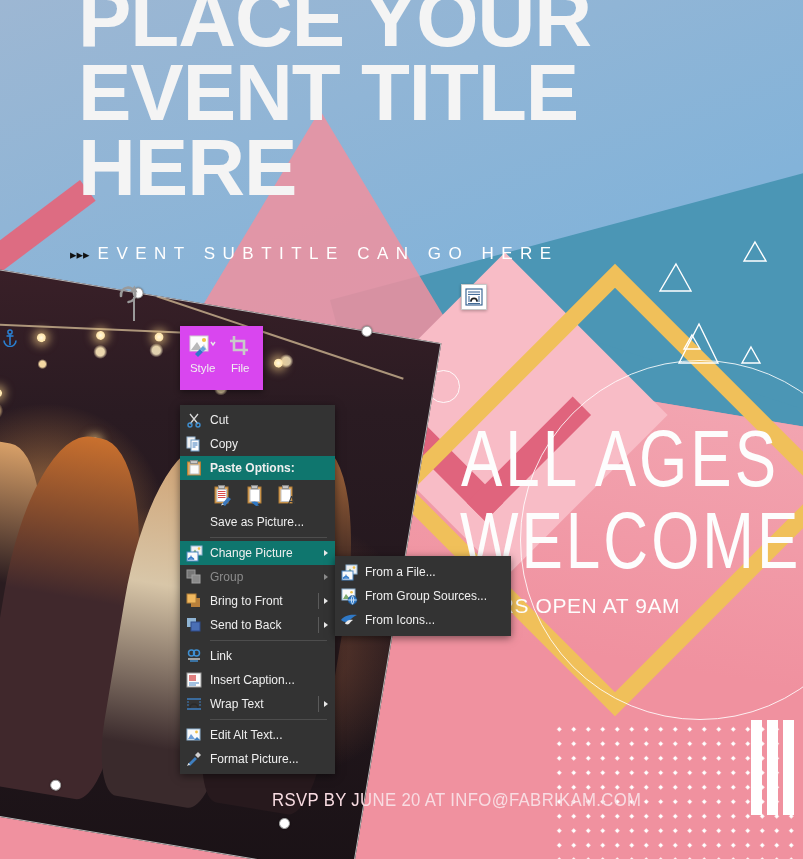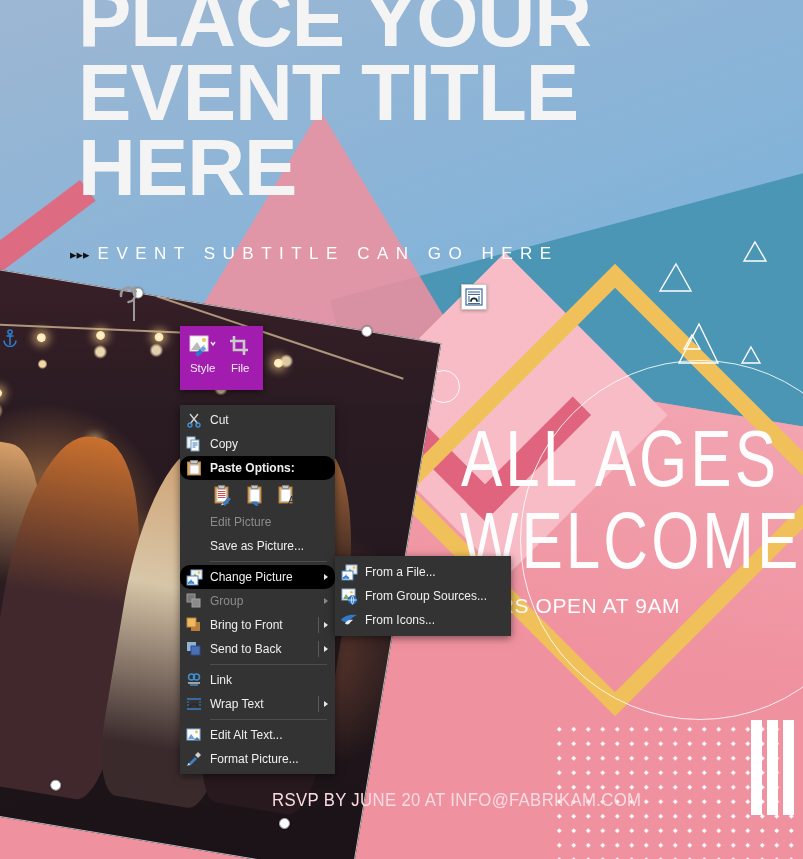--- a/index.html
+++ b/index.html
@@ -144,37 +144,37 @@
   .layout-btn {
     position:absolute; left:461px; top:284px; width:26px; height:26px;
     background:#fff; border:1px solid #c8c8c8; box-shadow:0 1px 3px rgba(0,0,0,.28);
     display:flex; align-items:center; justify-content:center;
   }
   .anchor-ico { position:absolute; left:2px; top:329px; width:16px; height:18px; }
 
   
   .minibar {
     position:absolute; left:180px; top:326px; width:83px; height:64px;
-    background:#a21caf; box-shadow:0 2px 6px rgba(0,0,0,.45);
+    background:#d946ef; box-shadow:0 2px 6px rgba(0,0,0,.45);
     display:flex; padding:5px 4px 0 4px;
   }
   .mb-item { width:39px; display:flex; flex-direction:column; align-items:center;
     cursor:default; }
   .mb-item .gl { height:30px; display:flex; align-items:center; justify-content:center; }
   .mb-item .lb { color:#f0f0f0; font-size:11.5px; margin-top:1px; }
 
   
   .ctx {
     position:absolute; left:180px; top:405px; width:155px;
     background:#333333; color:#efefef; font-size:12px;
     box-shadow:0 2px 8px rgba(0,0,0,.5); padding:3px 0;
   }
   .mi { position:relative; height:24px; display:flex; align-items:center;
     padding-left:30px; padding-right:8px; white-space:nowrap; }
-  .mi.hl { background:#000000;border-radius:10px; }
+  .mi.hl { background:#0f766e; }
   .mi.dis { color:#8c8c8c; }
   .mi .ic { position:absolute; left:5px; top:3px; width:18px; height:18px;
     display:flex; align-items:center; justify-content:center; }
   .mi .arw { position:absolute; right:7px; top:9px; width:0; height:0;
     border-left:4px solid #e8e8e8; border-top:3.5px solid transparent;
     border-bottom:3.5px solid transparent; }
   .mi.dis .arw { border-left-color:#8c8c8c; }
   .mi .sep { position:absolute; right:16px; top:4px; width:1px; height:16px;
     background:#5a5a5a; }
   .sepline { height:1px; background:#4d4d4d; margin:3px 8px 3px 30px; }
@@ -398,23 +398,20 @@
       <span class="pi">
         <svg width="20" height="21" viewBox="0 0 20 21">
           <rect x="2" y="2" width="13" height="16" fill="#e3ab5e" stroke="#b07c38"></rect>
           <rect x="5.5" y="0.6" width="6" height="3" fill="#c8c8c8" stroke="#8a8a8a"></rect>
           <rect x="4" y="4.5" width="9.5" height="12" fill="#fff" stroke="#c2c2c2"></rect>
           <text x="11" y="19" font-size="11" fill="#3a3a3a" font-family="Liberation Sans, sans-serif">A</text>
         </svg>
       </span>
     </div>
 
-    <div class="mi dis">
-      <span>Edit Picture</span>
-    </div>
 
     <div class="mi">
       <span>Save as Picture...</span>
     </div>
 
     <div class="sepline"></div>
 
     <div class="mi hl">
       <span class="ic">
         <svg width="17" height="17" viewBox="0 0 17 17">
@@ -472,20 +469,30 @@
         <svg width="16" height="16" viewBox="0 0 16 16">
           <circle cx="5.5" cy="5" r="3" fill="none" stroke="#3f8fd1" stroke-width="1.5"></circle>
           <circle cx="10.5" cy="5" r="3" fill="none" stroke="#3f8fd1" stroke-width="1.5"></circle>
           <path d="M2 11h12" stroke="#d0d0d0" stroke-width="1.4"></path>
           <path d="M4 13l8 0" stroke="#3f8fd1" stroke-width="1.4"></path>
         </svg>
       </span>
       <span>Link</span>
     </div>
 
+    <div class="mi">
+      <span class="ic">
+        <svg width="16" height="16" viewBox="0 0 16 16">
+          <rect x="1" y="1" width="14" height="14" fill="#fdfdfd" stroke="#9a9a9a"></rect>
+          <rect x="3" y="3" width="7" height="6" fill="#e07f7f"></rect>
+          <path d="M3 11h10M3 13h7" stroke="#4a86c4" stroke-width="1.1"></path>
+        </svg>
+      </span>
+      <span>Insert Caption...</span>
+    </div>
 
     <div class="mi">
       <span class="ic">
         <svg width="16" height="16" viewBox="0 0 16 16">
           <path d="M1 3h14M1 13h14" stroke="#3f7fc0" stroke-width="1.4"></path>
           <path d="M4 12a4 4 0 0 1 8 0" fill="none" stroke="#2a2a2a" stroke-width="1.6"></path>
           <path d="M1 6h2M13 6h2M1 9h2M13 9h2" stroke="#3f7fc0" stroke-width="1.2"></path>
         </svg>
       </span>
       <span>Wrap Text</span>

